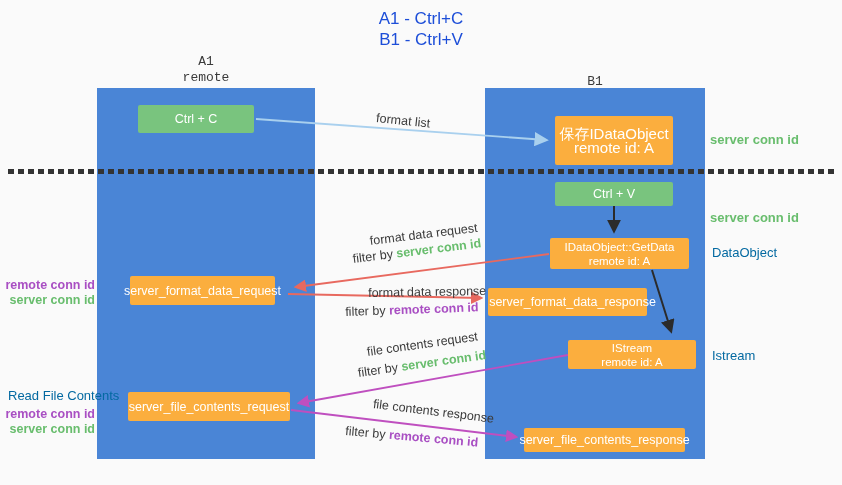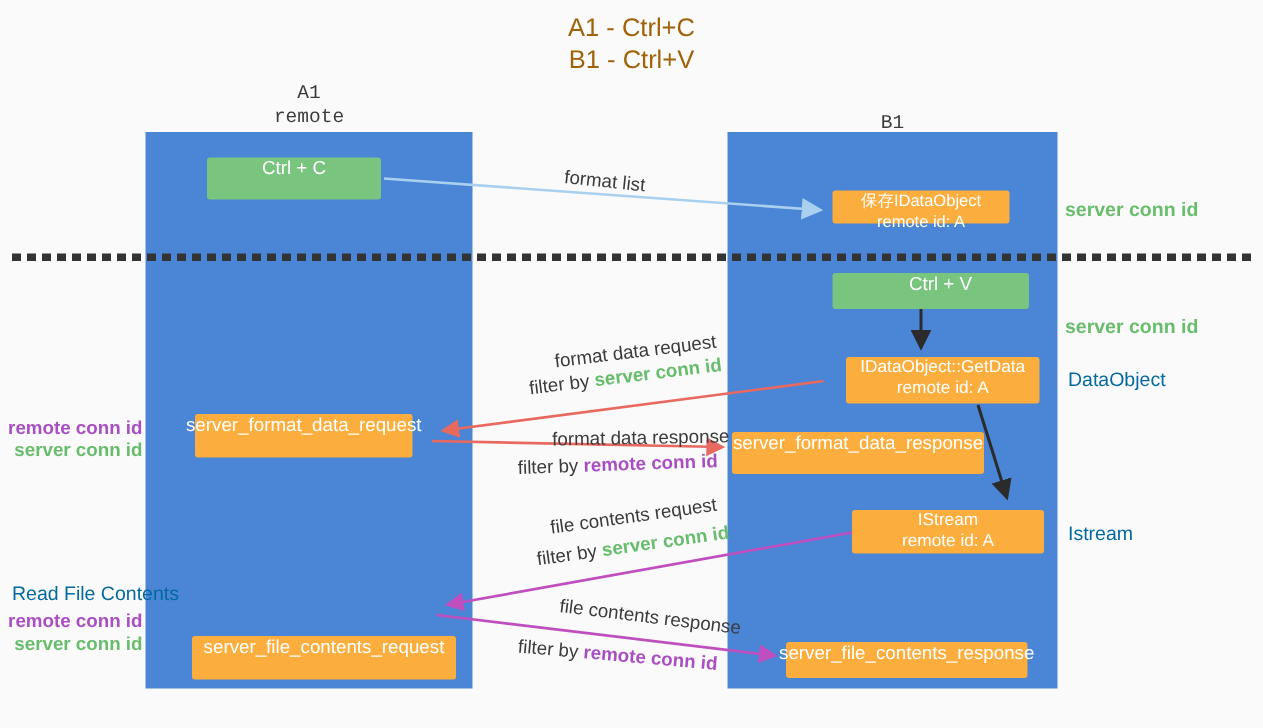--- a/index.html
+++ b/index.html
@@ -1,30 +1,30 @@
 <!DOCTYPE html>
 <html><head>
 <meta charset="utf-8">
 <style>
   html,body{margin:0;padding:0;background:#fafafa;}
   #canvas{
     position:relative;width:842px;height:485px;background:#fafafa;overflow:hidden;
     font-family:"Liberation Sans",sans-serif;color:#3b3b3b;
   }
   .title{position:absolute;top:8px;left:0;right:0;text-align:center;
-    font-size:17px;line-height:21px;color:#a16207;}
+    font-size:17px;line-height:21px;color:#1d4ed8;}
   .col{position:absolute;top:88px;height:371px;background:#4a85d6;}
   #col-a1{left:97px;width:218px;}
   #col-b1{left:485px;width:220px;}
   .col-head{position:absolute;top:54px;text-align:center;font-size:13px;line-height:16px;font-family:Liberation Mono, monospace;}
   #head-a1{left:97px;width:218px;}
   #head-b1{left:485px;width:220px;margin-top:20px;}
   .dotted{position:absolute;top:169px;left:8px;width:828px;height:5px;
     background:repeating-linear-gradient(to right,#333 0 6px,transparent 6px 10px);}
-  .box{position:absolute;display:flex;flex-direction:column;align-items:center;justify-content:flex-start;
+  .box{position:absolute;display:flex;flex-direction:column;align-items:center;justify-content:center;
     color:#fff;text-align:center;border-radius:2px;z-index:3;font-size:12.5px;line-height:14px;}
   .green{background:#79c47e;}
   .orange{background:#fbae3e;}
   svg.arrows{position:absolute;left:0;top:0;z-index:2;pointer-events:none;}
   .lbl{position:absolute;font-size:12.5px;white-space:nowrap;z-index:4;transform-origin:left top;}
   .green-t{color:#68bd6d;font-weight:bold;}
   .purple-t{color:#a94fc3;font-weight:bold;}
   .black-t{color:#0369a1;}
   .left-stack{text-align:right;position:absolute;width:90px;left:5px;z-index:4;}
   .left-stack div{font-size:12.5px;line-height:15px;}
@@ -74,48 +74,48 @@
     <line x1="549" y1="254" x2="296" y2="287" stroke="#e8695f" stroke-width="1.8" marker-end="url(#m-red)"></line>
     <line x1="288" y1="294" x2="481" y2="298" stroke="#e8695f" stroke-width="1.8" marker-end="url(#m-red)"></line>
     <line x1="568" y1="355" x2="299" y2="403" stroke="#bf4fbf" stroke-width="1.8" marker-end="url(#m-mag)"></line>
     <line x1="291" y1="410" x2="516" y2="437" stroke="#bf4fbf" stroke-width="1.8" marker-end="url(#m-mag)"></line>
   </svg>
 
   <div class="box green" style="left:138px;top:105px;width:116px;height:28px;">
     <span>Ctrl + C</span>
   </div>
 
-  <div class="box orange" style="left:555px;top:127px;width:118px;height:22px;font-size:11px;">
+  <div class="box orange" style="left:555px;top:116px;width:118px;height:49px;font-size:15px;">
     <span>保存IDataObject</span>
     <span>remote id: A</span>
   </div>
 
-  <div class="box green" style="left:555px;top:182px;width:118px;height:24px;padding-left:13px;">
+  <div class="box green" style="left:555px;top:182px;width:118px;height:24px;">
     <span>Ctrl + V</span>
   </div>
 
-  <div class="box orange" style="left:564px;top:238px;width:129px;height:31px;font-size:11.5px;">
+  <div class="box orange" style="left:550px;top:238px;width:139px;height:31px;font-size:11.5px;">
     <span>IDataObject::GetData</span>
     <span>remote id: A</span>
   </div>
 
   <div class="box orange" style="left:130px;top:276px;width:145px;height:29px;">
     <span>server_format_data_request</span>
   </div>
 
-  <div class="box orange" style="left:488px;top:288px;width:168px;height:28px;">
+  <div class="box orange" style="left:488px;top:288px;width:149px;height:28px;padding-left:10px;">
     <span>server_format_data_response</span>
   </div>
 
   <div class="box orange" style="left:568px;top:340px;width:128px;height:29px;font-size:11.5px;">
     <span>IStream</span>
     <span>remote id: A</span>
   </div>
 
-  <div class="box orange" style="left:128px;top:392px;width:176px;height:29px;margin-top:32px;">
+  <div class="box orange" style="left:128px;top:392px;width:162px;height:29px;">
     <span>server_file_contents_request</span>
   </div>
 
   <div class="box orange" style="left:524px;top:428px;width:161px;height:24px;">
     <span>server_file_contents_response</span>
   </div>
 
   <div class="lbl" style="left:377px;top:111px;transform:rotate(6deg);">
     <span>format list</span>
   </div>

